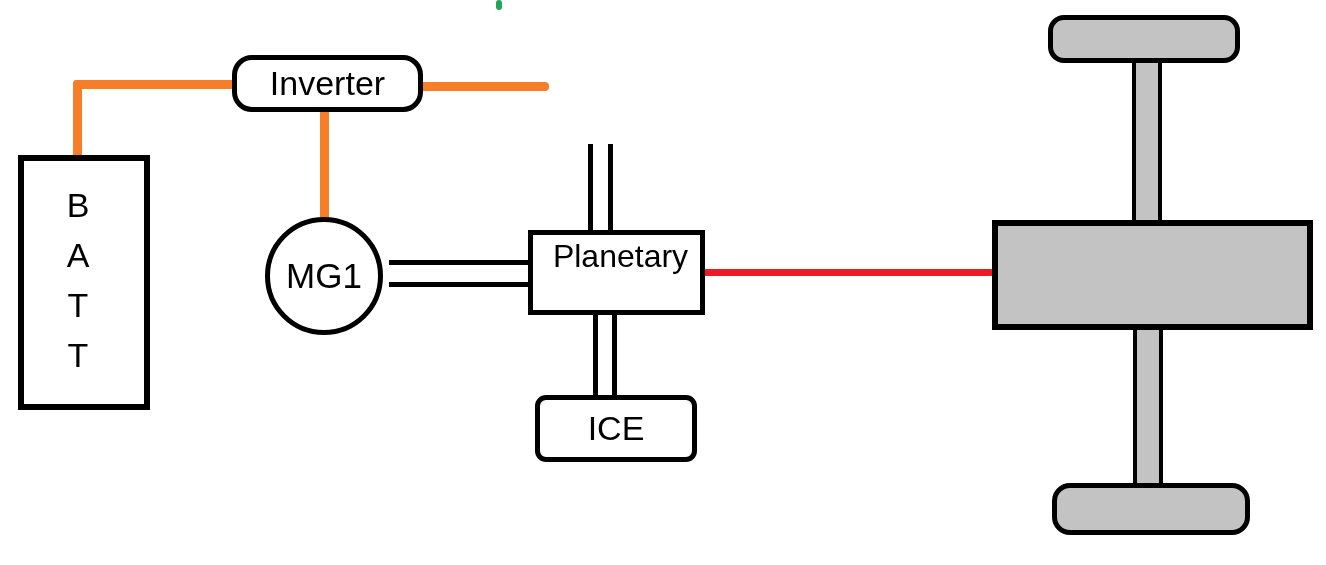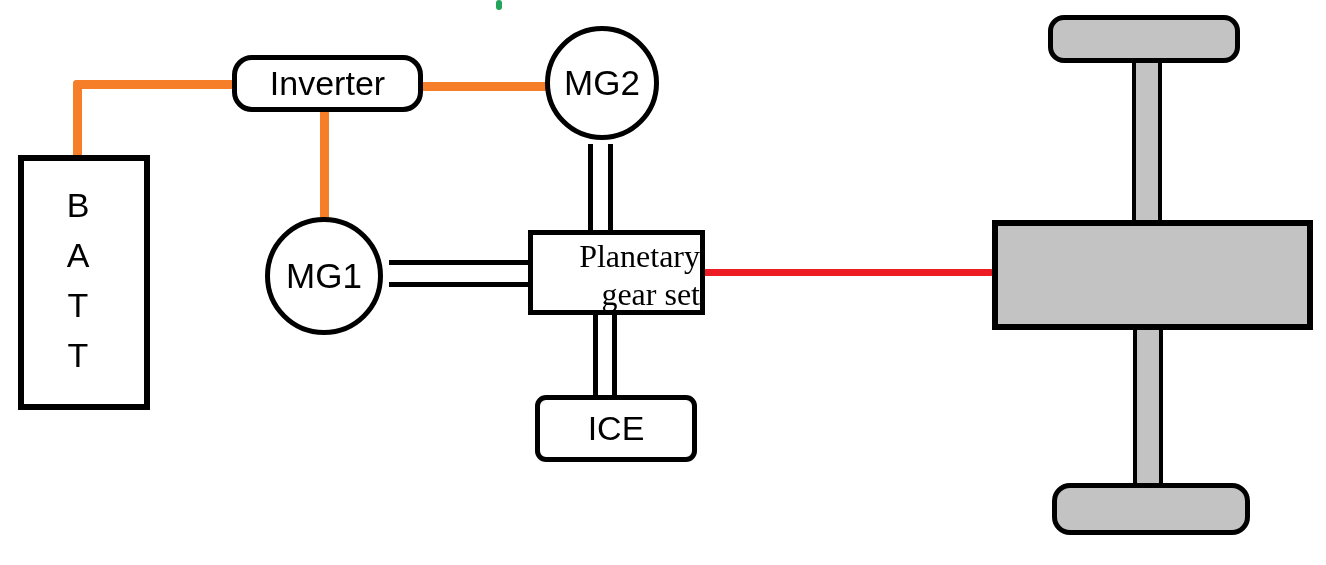--- a/index.html
+++ b/index.html
@@ -20,22 +20,22 @@
     display:flex;align-items:center;justify-content:center;
   }
   #battery-box{left:18px;top:155px;width:132px;height:255px;border-width:6px;}
   #battery-letters{
     display:flex;flex-direction:column;align-items:center;
     font-size:34px;line-height:50px;margin-top:-6px;margin-left:-12px;
   }
   #inverter-box{left:232px;top:55px;width:191px;height:57px;font-size:34px;border-radius:20px;}
   #planetary-box{
     left:528px;top:230px;width:177px;height:85px;
-    flex-direction:column;align-items:flex-end;justify-content:flex-start;
-    font-size:32px;line-height:38px;padding:2px 0 0 8px;font-family:Liberation Serif, serif;
+    flex-direction:column;align-items:center;justify-content:flex-start;
+    font-size:32px;line-height:38px;padding:2px 0 0 8px;
   }
   #ice-box{left:535px;top:395px;width:162px;height:67px;font-size:34px;border-radius:11px;}
 
   
   .mg-circle{
     border:5px solid #000;border-radius:50%;
     background:#fff;color:#000;
     display:flex;align-items:center;justify-content:center;
     font-size:35px;
   }
@@ -114,26 +114,22 @@
   </div>
 
   <div class="abs node-box" id="inverter-box">
     <span>Inverter</span>
   </div>
 
   <div class="abs mg-circle" id="mg1-circle">
     <span>MG1</span>
   </div>
 
-  <div class="abs mg-circle" id="mg2-circle">
-    <span>MG2</span>
-  </div>
 
   <div class="abs node-box" id="planetary-box">
     <span>Planetary</span>
-    <span>gear set</span>
   </div>
 
   <div class="abs node-box" id="ice-box">
     <span>ICE</span>
   </div>
 
 </div>
 
 </body></html>

